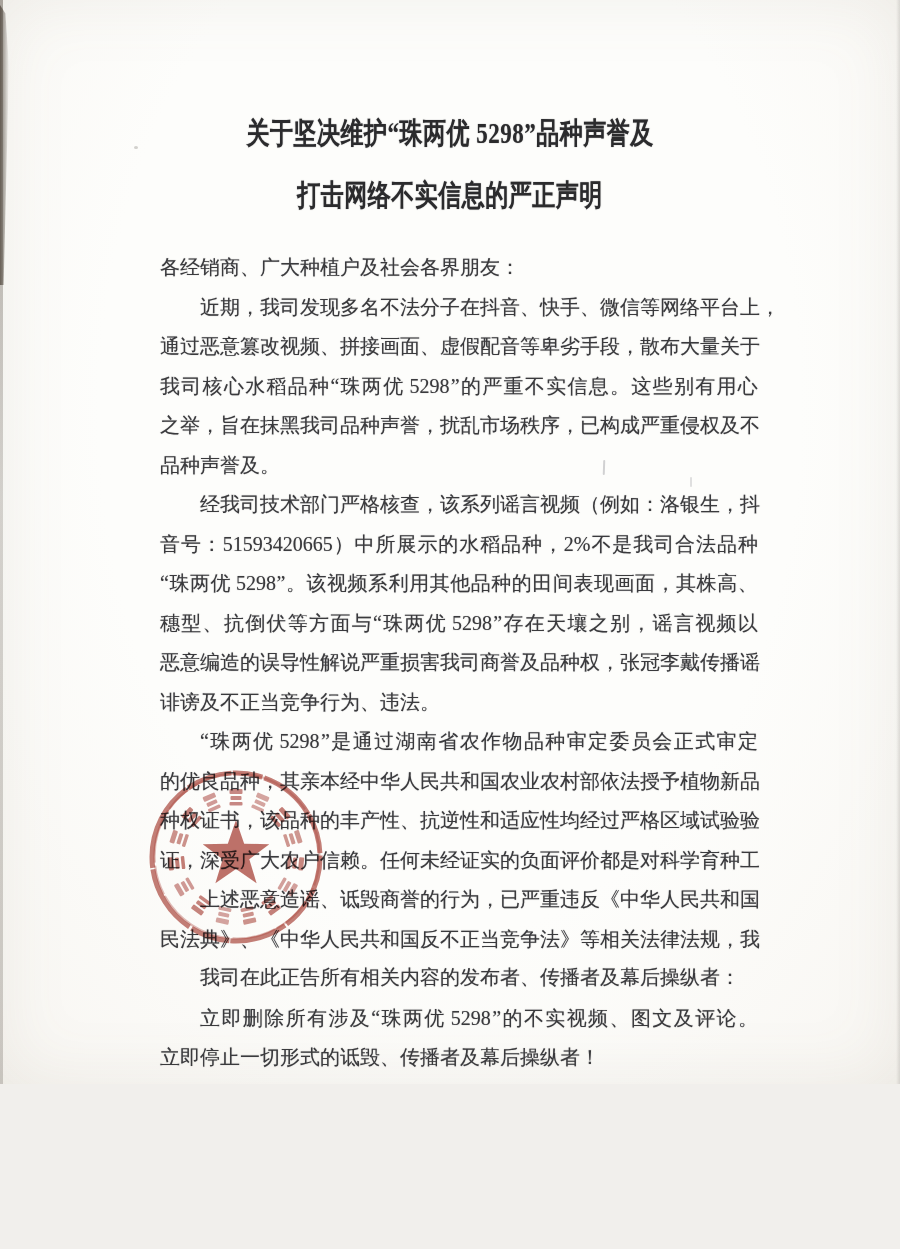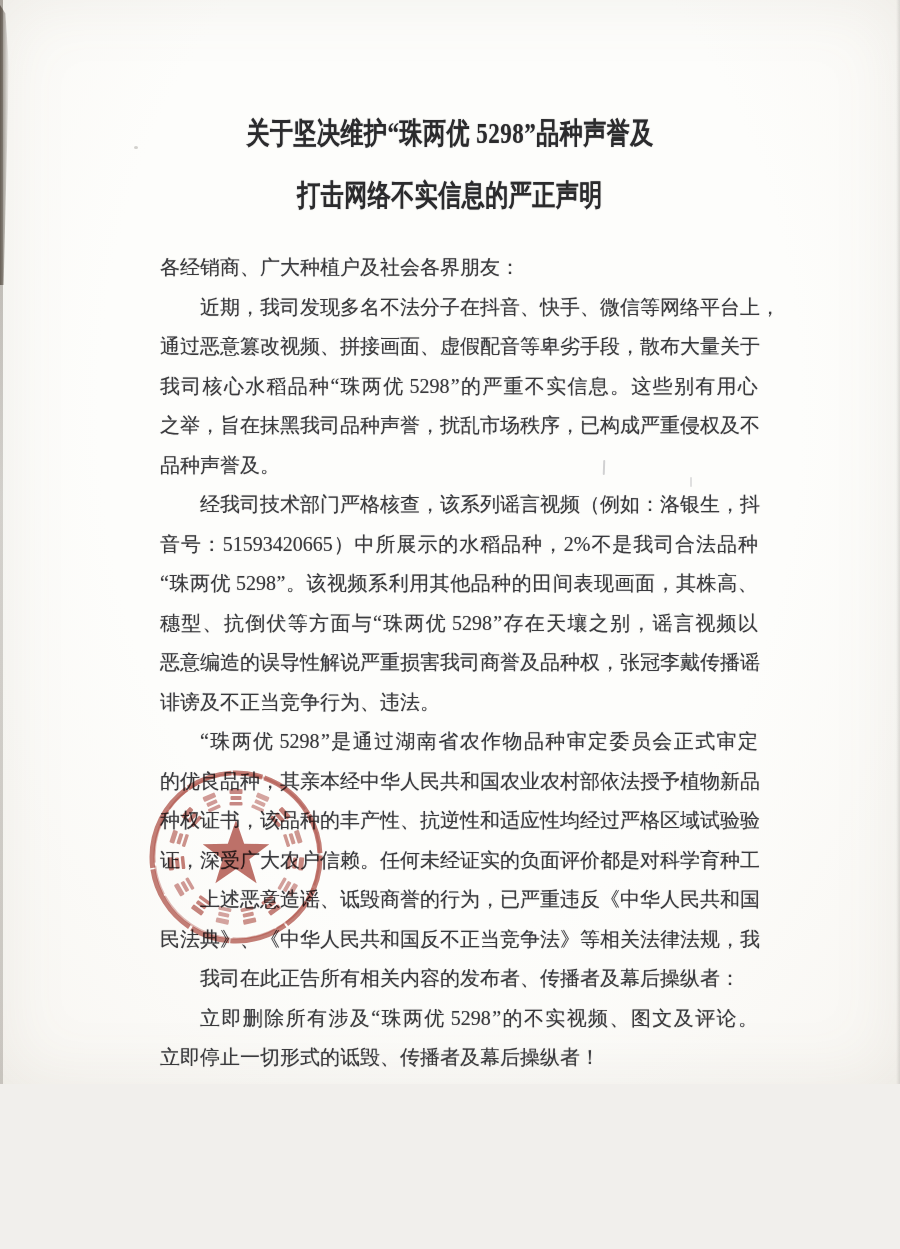--- a/index.html
+++ b/index.html
@@ -23,21 +23,21 @@
     letter-spacing:.5px;white-space:pre;
   }
   
   .bodytext{position:absolute;left:136px;top:248px;width:622px;}
   .line{
     height:39.5px;font-size:20px;color:#3a3a3d;
     text-shadow:0 0 1px rgba(60,60,64,.5);
     margin-left:24px;
   }
   .line.plain{line-height:39.5px;white-space:pre;}
-  .line.plain.ind{padding-left:40px;}
+  .line.plain.ind{padding-left:40px;font-family:Liberation Mono, monospace;}
   .line.j{display:flex;justify-content:space-between;align-items:center;}
   .line.j.ind{padding-left:40px;}
   .line.j span{white-space:pre;}
   
   .seal{
     position:absolute;left:147px;top:765px;width:180px;height:184px;
     mix-blend-mode:multiply;opacity:.88;
   }
   
   .edge-left-line{

